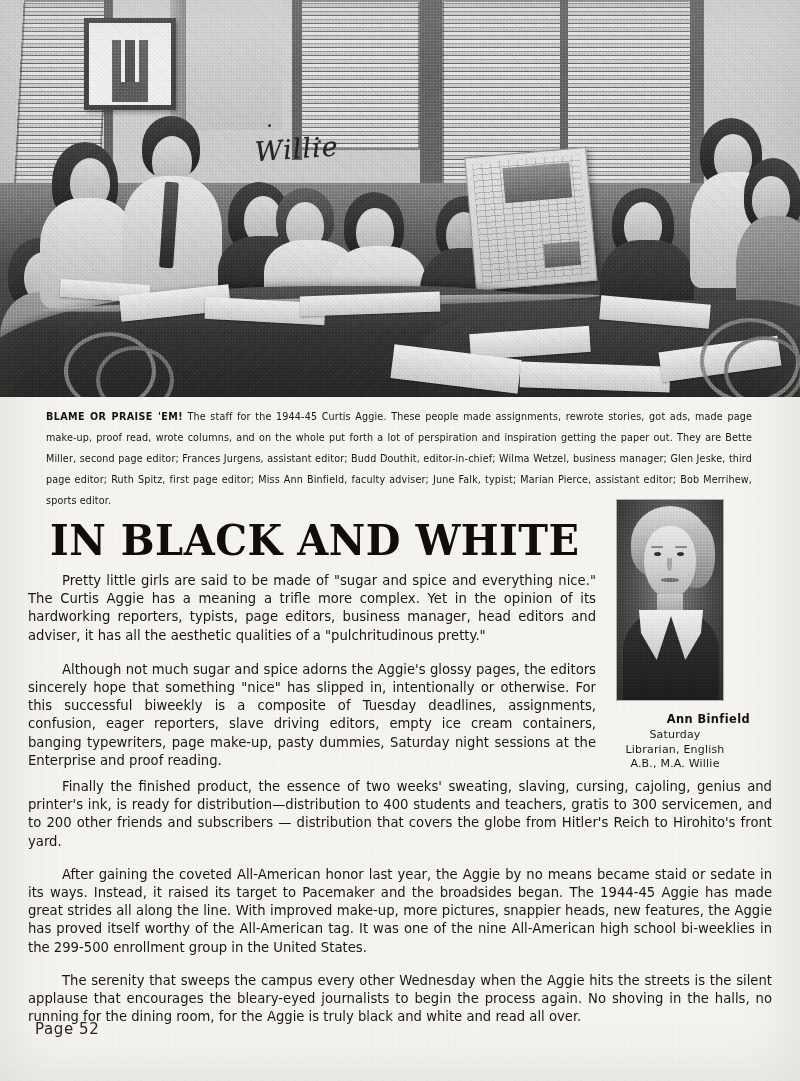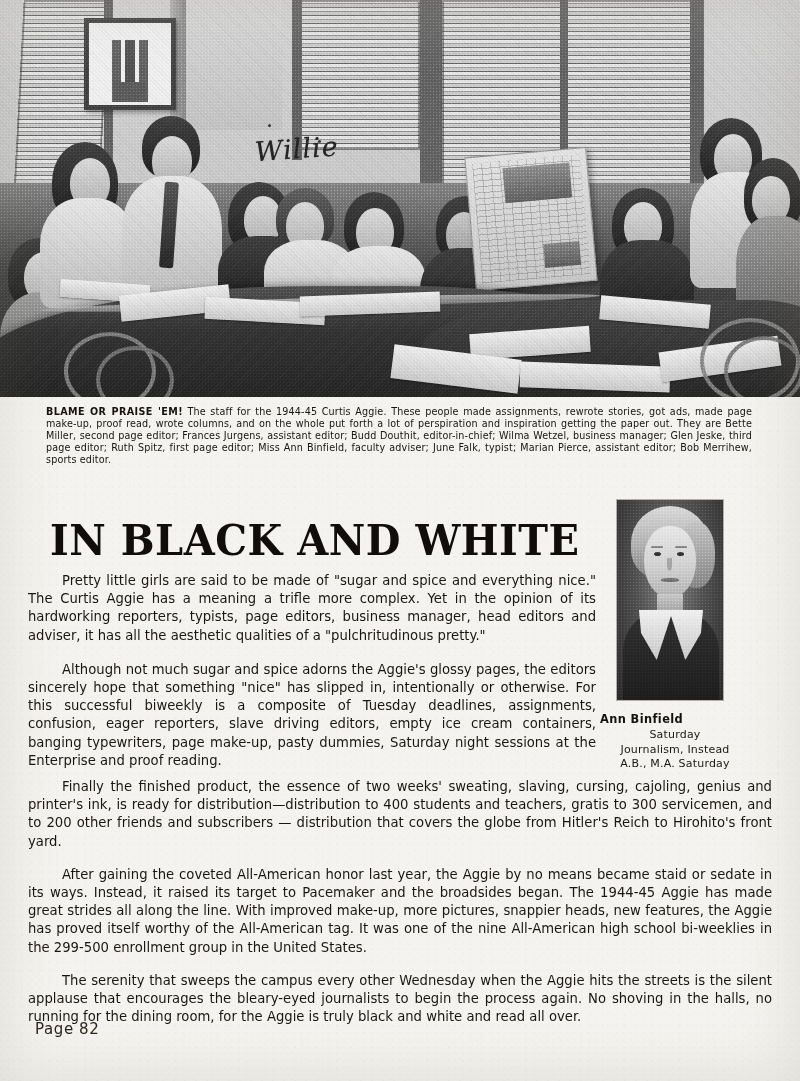--- a/index.html
+++ b/index.html
@@ -231,21 +231,21 @@
   }
   .photo-fade{
     position:absolute;inset:0;pointer-events:none;
     background:linear-gradient(180deg, rgba(255,255,255,.06) 0 6%, transparent 18%);
   }
 
   
   .caption{
     position:absolute;left:46px;top:406px;width:706px;
     font-family:"DejaVu Sans", sans-serif;
-    font-size:9.6px;line-height:12px;
+    font-size:9.6px;line-height:21px;
     text-align:justify;letter-spacing:.15px;
     color:#17140f;
   }
   .caption b{font-weight:bold;letter-spacing:.4px;}
 
   .headline{
     position:absolute;left:50px;top:515px;
     font-family:"DejaVu Serif", serif;
     font-weight:bold;font-size:40px;letter-spacing:.5px;
     color:#100d0a;
@@ -310,21 +310,21 @@
     background:linear-gradient(180deg,#f1ece2,#cdc6b9);
     clip-path:polygon(0 0,100% 0,52% 100%,6% 46%);
   }
   .pt-collar-r{
     position:absolute;left:52px;top:110px;width:34px;height:50px;
     background:linear-gradient(180deg,#f1ece2,#cdc6b9);
     clip-path:polygon(0 0,100% 0,94% 46%,48% 100%);
   }
 
   .pt-name{
-    position:absolute;left:600px;top:712px;width:150px;text-align:left;
+    position:absolute;left:600px;top:712px;width:150px;text-align:right;
     font-family:"DejaVu Sans", sans-serif;font-weight:bold;font-size:11.4px;
     letter-spacing:.4px;color:#15120e;
   }
   .pt-lines{
     position:absolute;left:592px;top:728px;width:166px;text-align:center;
     font-family:"DejaVu Sans", sans-serif;font-size:11px;line-height:14.6px;
     letter-spacing:.2px;color:#1b1812;
   }
 
   .page-num{
@@ -467,31 +467,31 @@
   <div class="pt-mouth"></div>
   <div class="pt-neck"></div>
   <div class="pt-dress"></div>
   <div class="pt-collar-l"></div>
   <div class="pt-collar-r"></div>
   <div class="halftone"></div>
 </div>
 <div class="pt-name">Ann Binfield</div>
 <div class="pt-lines">
   <div>Saturday</div>
-  <div>Journalism, Instead</div>
-  <div>A.B., M.A. Saturday</div>
+  <div>Librarian, English</div>
+  <div>A.B., M.A. Willie</div>
 </div>
 
 <div class="col-left">
   <p>Pretty little girls are said to be made of "sugar and spice and everything nice." The Curtis Aggie has a meaning a trifle more complex. Yet in the opinion of its hardworking reporters, typists, page editors, business manager, head editors and adviser, it has all the aesthetic qualities of a "pulchritudinous pretty."</p>
   <p>Although not much sugar and spice adorns the Aggie's glossy pages, the editors sincerely hope that something "nice" has slipped in, intentionally or otherwise. For this successful biweekly is a composite of Tuesday deadlines, assignments, confusion, eager reporters, slave driving editors, empty ice cream containers, banging typewriters, page make-up, pasty dummies, Saturday night sessions at the Enterprise and proof reading.</p>
 </div>
 
 <div class="fullwidth">
   <p>Finally the finished product, the essence of two weeks' sweating, slaving, cursing, cajoling, genius and printer's ink, is ready for distribution—distribution to 400 students and teachers, gratis to 300 servicemen, and to 200 other friends and subscribers — distribution that covers the globe from Hitler's Reich to Hirohito's front yard.</p>
   <p>After gaining the coveted All-American honor last year, the Aggie by no means became staid or sedate in its ways. Instead, it raised its target to Pacemaker and the broadsides began. The 1944-45 Aggie has made great strides all along the line. With improved make-up, more pictures, snappier heads, new features, the Aggie has proved itself worthy of the All-American tag. It was one of the nine All-American high school bi-weeklies in the 299-500 enrollment group in the United States.</p>
   <p>The serenity that sweeps the campus every other Wednesday when the Aggie hits the streets is the silent applause that encourages the bleary-eyed journalists to begin the process again. No shoving in the halls, no running for the dining room, for the Aggie is truly black and white and read all over.</p>
 </div>
 
-<div class="page-num">Page 82</div>
+<div class="page-num">Page 52</div>
 
 <div class="paper-grain"></div>
 <div class="vignette"></div>
 
 </body></html>

